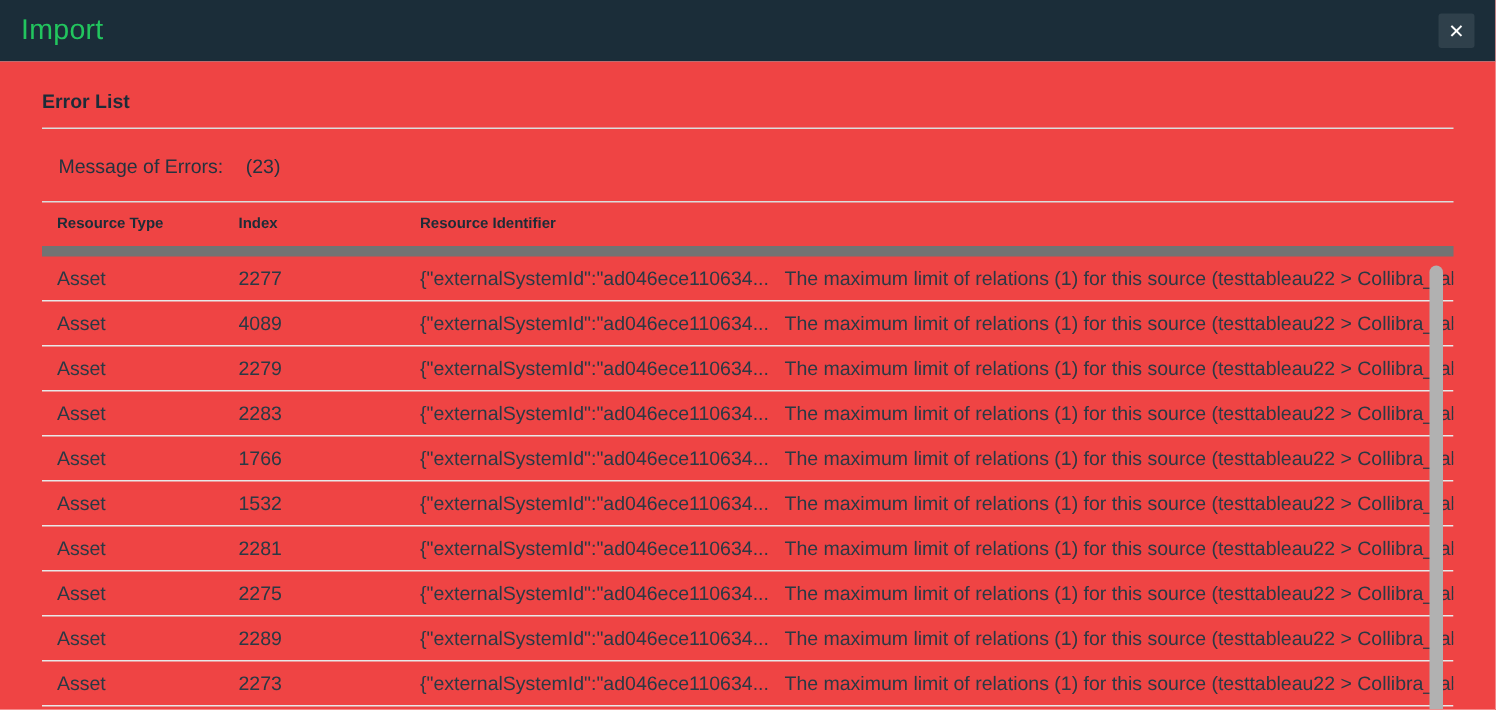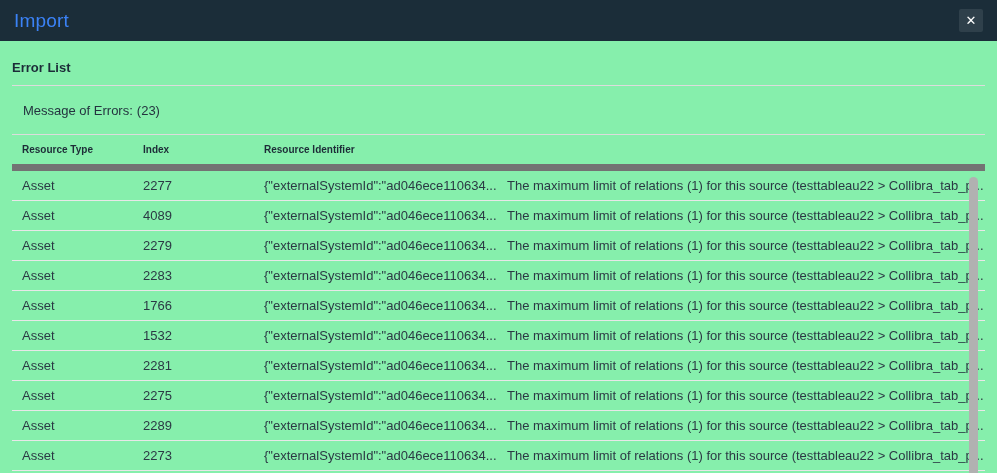--- a/index.html
+++ b/index.html
@@ -13,42 +13,42 @@
   
   .modal-header {
     height: 41px;
     background: #1b2d39;
     display: flex;
     align-items: center;
     justify-content: space-between;
     padding: 0 14px;
   }
   .modal-title {
-    color: #3b82f6;
+    color: #22c55e;
     font-size: 19px;
     font-weight: 400;
     letter-spacing: 0.2px;
   }
   .close-btn {
     width: 24px;
     height: 23px;
     background: #2f404b;
     border: none;
     border-radius: 2px;
     color: #ffffff;
     font-size: 13px;
     line-height: 1;
     display: flex;
     align-items: center;
     justify-content: center;
     cursor: pointer;
   }
 
   
-  .modal-body { padding: 0 12px; background: #86efac; }
+  .modal-body { padding: 0 28px; background: #ef4444; }
 
   .section-heading {
     height: 45px;
     display: flex;
     align-items: center;
     padding-top: 8px;
     font-size: 13px;
     font-weight: 700;
     color: #1c2c38;
     border-bottom: 1px solid #dcdcdc;
@@ -56,21 +56,21 @@
 
   .count-row {
     height: 49px;
     display: flex;
     align-items: center;
     padding-left: 11px;
     font-size: 13px;
     color: #24333f;
     border-bottom: 1px solid #dcdcdc;
   }
-  .count-row .count-value { margin-left: 4px; }
+  .count-row .count-value { margin-left: 15px; }
 
   
   .grid-cols {
     display: grid;
     grid-template-columns: 121px 121px 243px 1fr;
     padding-left: 10px;
     align-items: center;
   }
   .thead {
     height: 36px;

